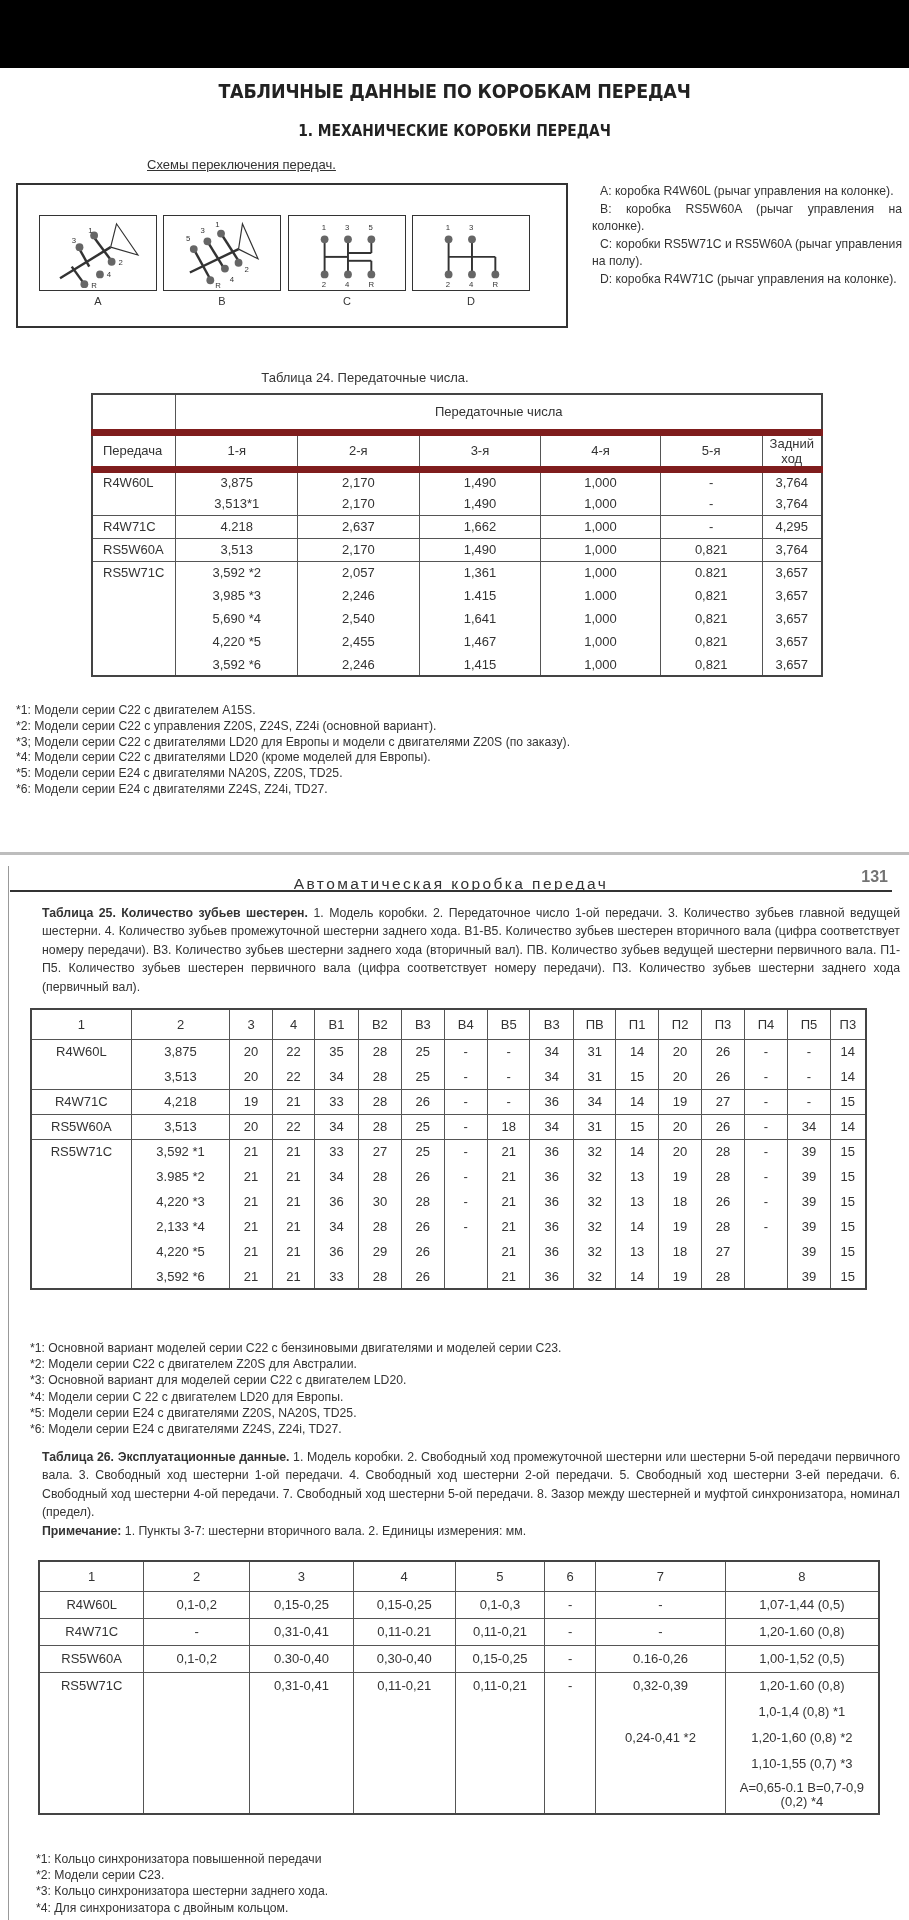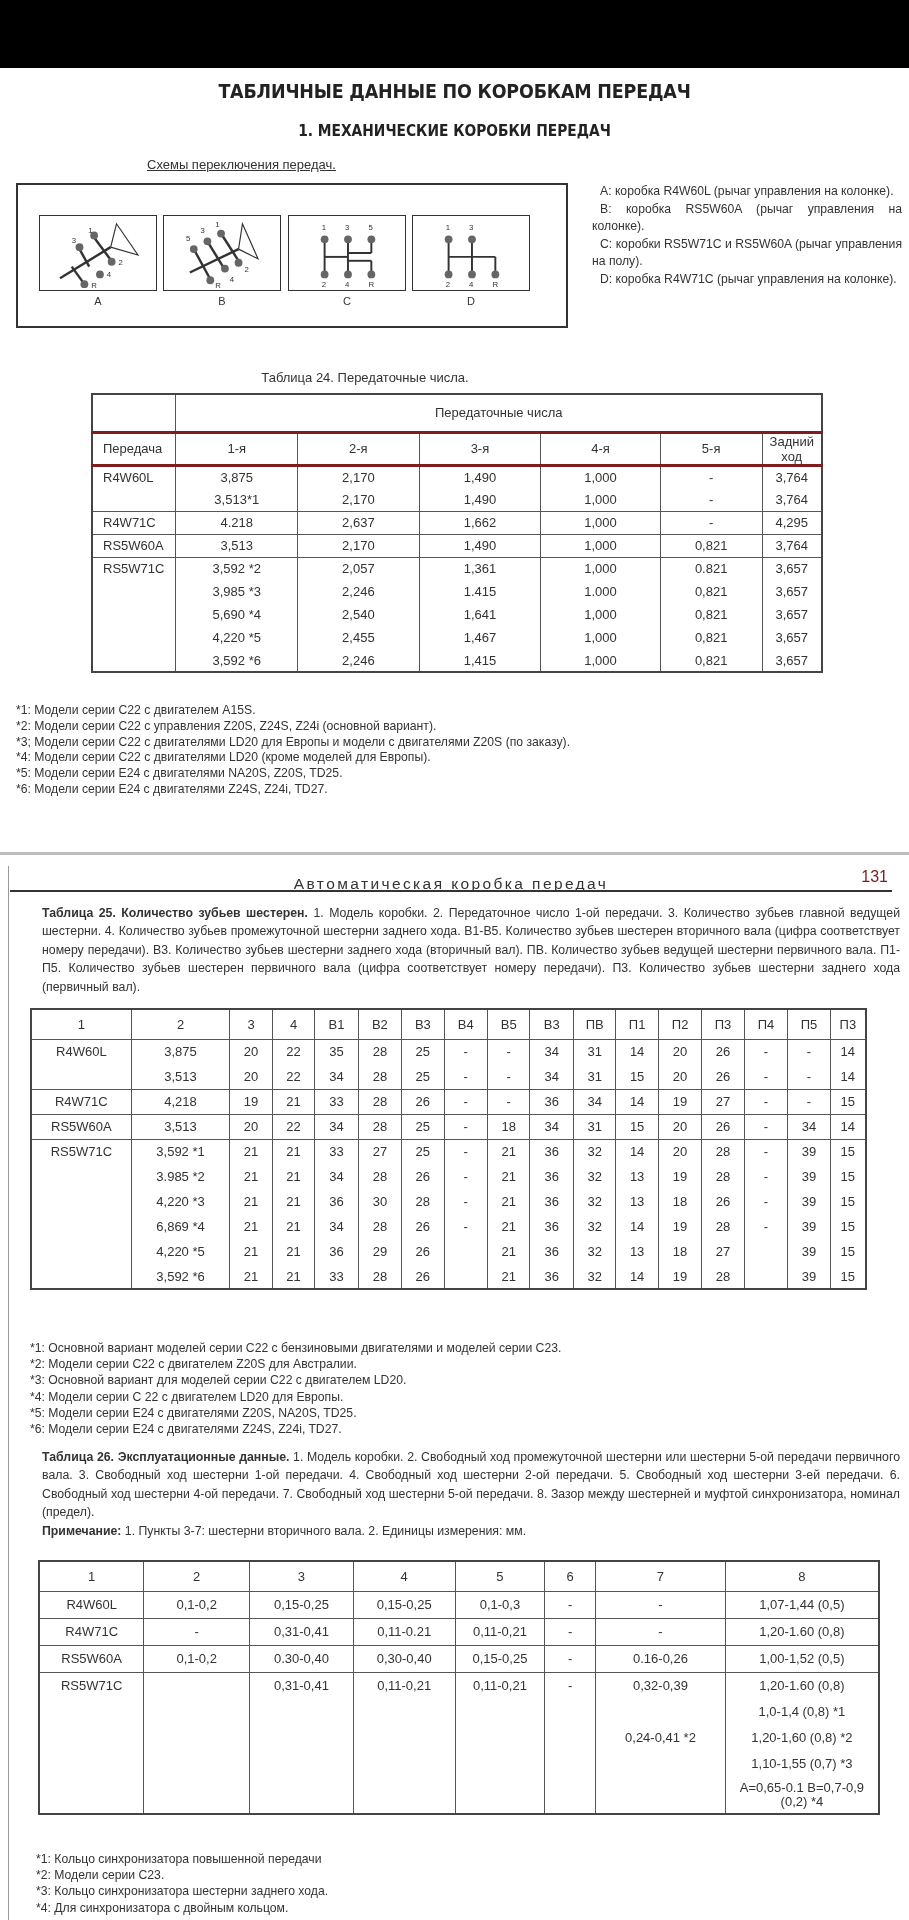--- a/index.html
+++ b/index.html
@@ -22,34 +22,34 @@
   .shift-letter { position: absolute; top: 110px; width: 118px; text-align: center; font-size: 11px; color: #333; }
 
   .diagram-legend { position: absolute; left: 592px; top: 183px; width: 310px; font-size: 12.2px; line-height: 17.5px; color: #333; }
   .diagram-legend p { text-indent: 8px; text-align: justify; }
 
   .t24-caption { position: absolute; left: 0; width: 730px; top: 370px; text-align: center; font-size: 13px; color: #333; }
 
   table { border-collapse: collapse; }
   .t24 { position: absolute; left: 91px; top: 393px; width: 732px; border: 2px solid #444; font-size: 13px; color: #333; }
   .t24 td { border-left: 1px solid #555; border-right: 1px solid #555; text-align: center; height: 23px; padding: 0; }
-  .t24 .hdr td { border-bottom: 3px solid #7f1d1d; }
+  .t24 .hdr td { border-bottom: 7px solid #7f1d1d; }
   .t24 .grp-top td { border-top: 1px solid #555; }
   .t24 .wide td { height: 38px; }
   .t24 td.model { text-align: left; padding-left: 10px; }
 
   .fn24 { position: absolute; left: 16px; top: 703px; font-size: 12.2px; line-height: 15.8px; color: #333; }
 
   .sep { position: absolute; left: 0; top: 852px; width: 909px; height: 3px; background: #bdbdbd; }
 
   
   .p2-leftline { position: absolute; left: 8px; top: 866px; width: 1px; height: 1054px; background: #999; }
   .p2-head { position: absolute; left: 10px; top: 868px; width: 882px; height: 24px; border-bottom: 2px solid #333; }
   .p2-head-title { position: absolute; left: 0; width: 882px; text-align: center; top: 7px; font-size: 15.5px; letter-spacing: 2.4px; color: #333; }
-  .p2-head-page { position: absolute; right: 4px; top: 0px; font-size: 16px; font-weight: normal; color: #7f1d1d; }
+  .p2-head-page { position: absolute; right: 4px; top: 0px; font-size: 16px; font-weight: bold; color: #737373; }
 
   .para { position: absolute; left: 10px; width: 890px; font-size: 12.3px; line-height: 18.4px; color: #333; text-align: justify; padding-left: 32px; }
   .para b { font-weight: bold; }
 
   .t25 { position: absolute; left: 30px; top: 1008px; width: 837px; border: 2px solid #444; font-size: 13px; color: #333; }
   .t25 td { border-left: 1px solid #555; border-right: 1px solid #555; text-align: center; height: 25px; padding: 0; }
   .t25 .hdr td { border-bottom: 1px solid #555; height: 30px; }
   .t25 .grp-top td { border-top: 1px solid #555; }
 
   .fn25 { position: absolute; left: 30px; top: 1340px; font-size: 12.2px; line-height: 16.2px; color: #333; }
@@ -493,21 +493,21 @@
         <td>32</td>
         <td>13</td>
         <td>18</td>
         <td>26</td>
         <td>-</td>
         <td>39</td>
         <td>15</td>
       </tr>
       <tr>
         <td></td>
-        <td>6,869 *4</td>
+        <td>2,133 *4</td>
         <td>21</td>
         <td>21</td>
         <td>34</td>
         <td>28</td>
         <td>26</td>
         <td>-</td>
         <td>21</td>
         <td>36</td>
         <td>32</td>
         <td>14</td>

